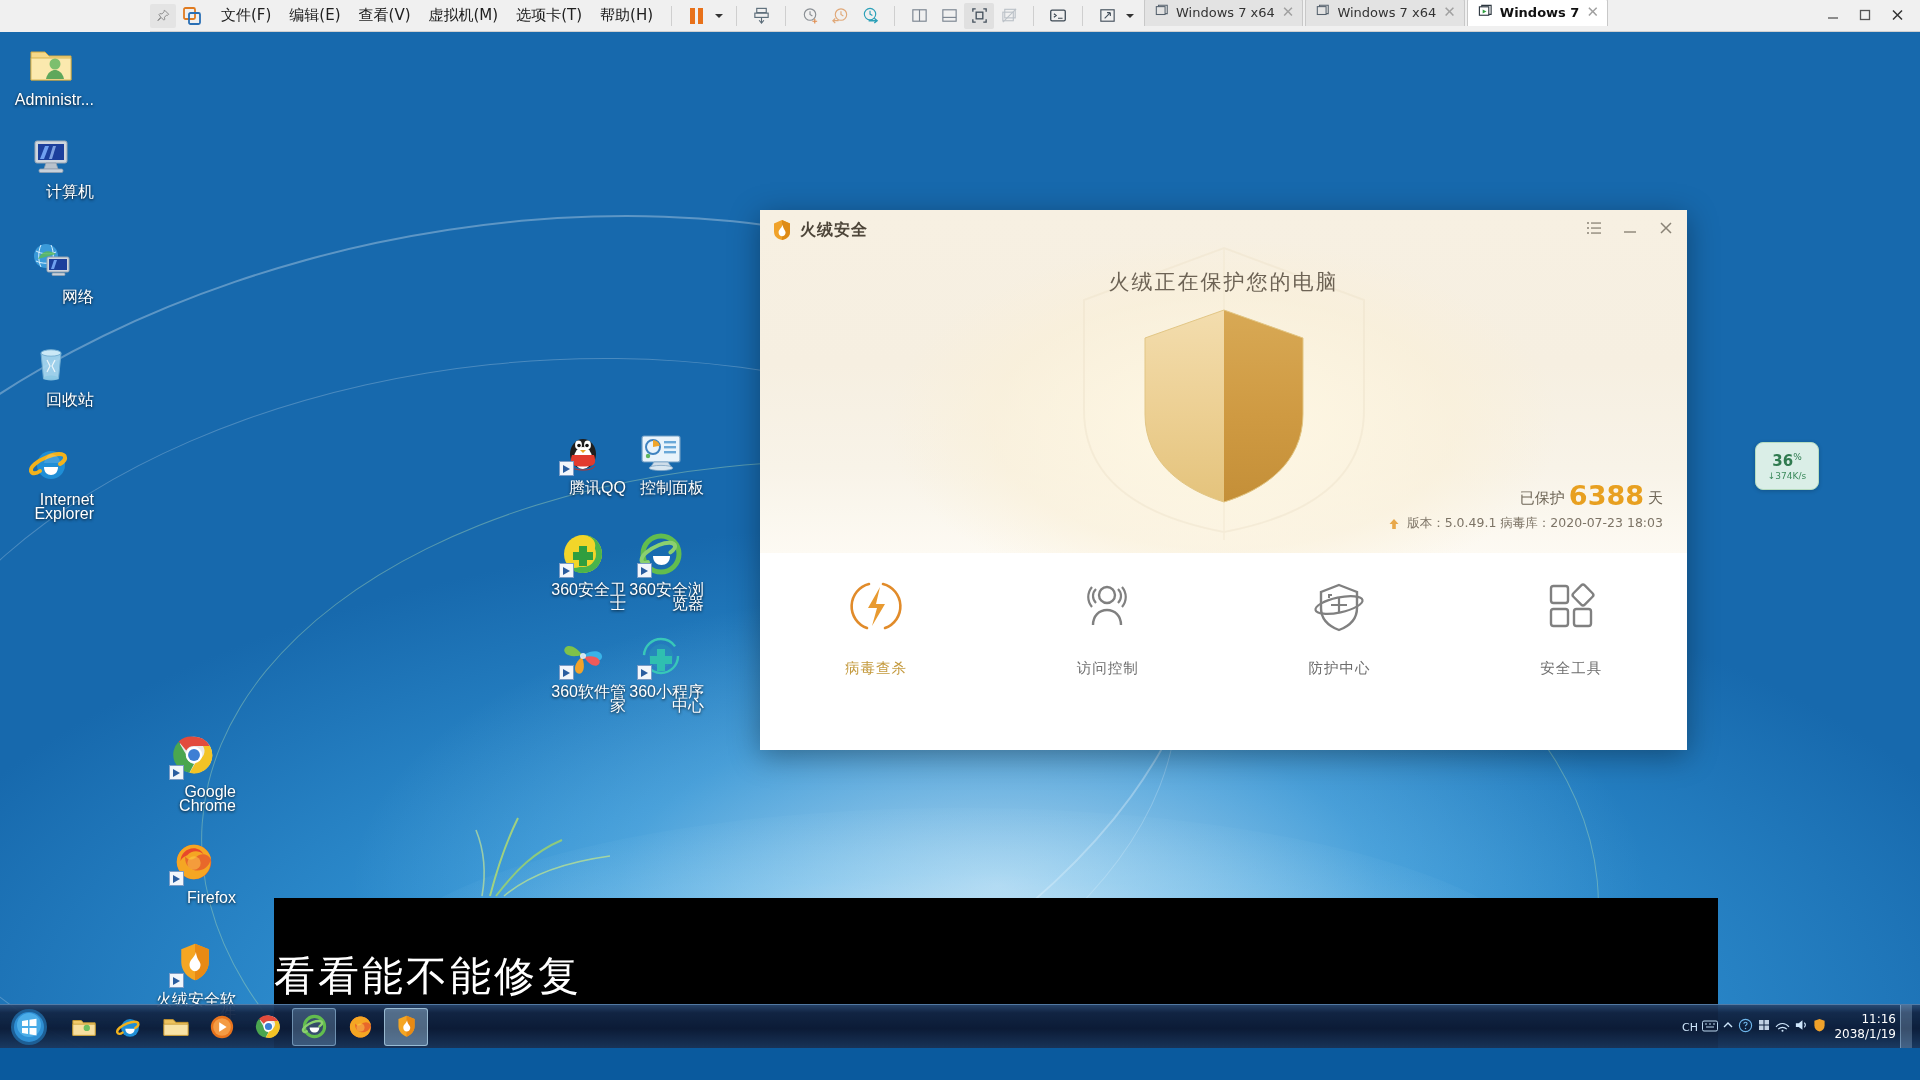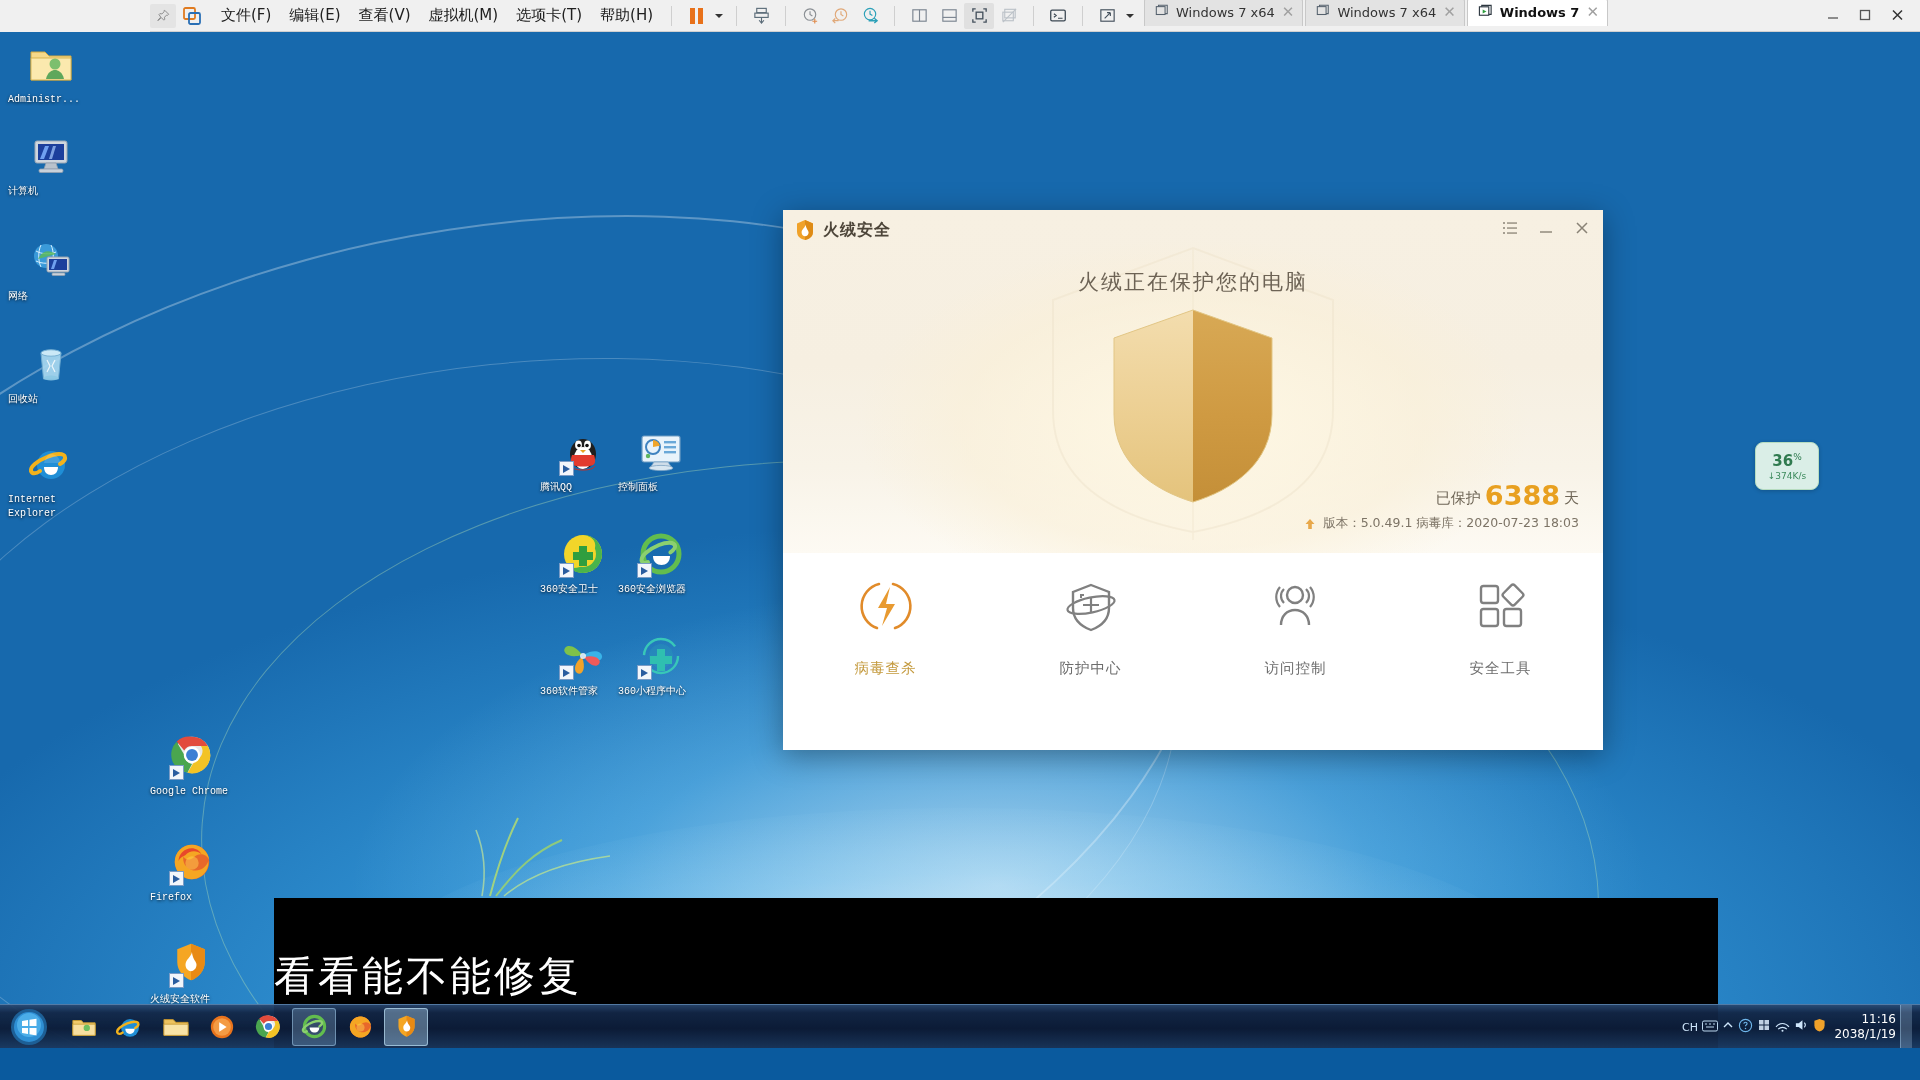--- a/index.html
+++ b/index.html
@@ -86,43 +86,42 @@
     width: 1200px; height: 360px; border-radius: 50%;
     background: radial-gradient(ellipse at center, rgba(255,255,255,0.55) 0%, rgba(190,235,255,0.25) 45%, rgba(255,255,255,0) 75%);
   }
   .grass {
     position: absolute; left: 470px; bottom: 150px; width: 260px; height: 120px;
     pointer-events: none;
   }
 
   
   .dicon {
-    position: absolute; width: 86px; text-align: left;
-    color: #fff; font-size: 10px; line-height: 14px;
+    position: absolute; width: 86px; text-align: right;
+    color: #fff; font-size: 16px; line-height: 14px;
     text-shadow: 0 1px 3px rgba(0,0,0,0.85);
-    font-family: Liberation Mono, monospace;
+    font-family: Liberation Sans, sans-serif;
   }
   .dicon .glyph { width: 48px; height: 48px; margin: 0 auto 5px; position: relative; }
   .dicon .lbl { display: block; word-break: break-word; }
 
   .shortcut-arrow {
     position: absolute; left: 0; bottom: 0; width: 15px; height: 15px;
     background: #f2f6fb; border: 1px solid #7a9cc6;
   }
   .shortcut-arrow::after {
     content: ""; position: absolute; left: 3px; top: 3px;
     width: 0; height: 0; border-left: 7px solid #2a5d9f; border-top: 4px solid transparent; border-bottom: 4px solid transparent;
   }
 
   
   .hr-win {
-    position: absolute; left: 760px; top: 178px; width: 820px; height: 540px;
+    position: absolute; left: 760px; top: 178px; width: 927px; height: 540px;
     background: #fff; box-shadow: 0 6px 28px rgba(0,0,0,0.35);
     overflow: hidden;
-    margin-left: 23px;
   }
   .hr-top {
     position: relative; height: 343px;
     background:
       radial-gradient(ellipse 420px 230px at 50% 62%, rgba(255,248,228,0.95) 0%, rgba(250,240,216,0.6) 55%, rgba(248,238,214,0) 80%),
       linear-gradient(180deg, #f7f0e2 0%, #f6efe1 45%, #f8f3e8 75%, #fdfaf3 100%);
   }
   .hr-faint-shield {
     position: absolute; left: 50%; top: 30px; transform: translateX(-50%);
     width: 330px; height: 300px; opacity: 0.5;
@@ -689,39 +688,39 @@
             <path d="M22 7a23 23 0 00-2 44M36 7a23 23 0 012 44" stroke="#e18b2a" stroke-width="2.6" fill="none" stroke-linecap="round"></path>
             <path d="M33 10L21 31h9l-5 18 13-22h-9z" fill="#e89a30"></path>
           </svg>
         </div>
         <div class="cap">病毒查杀</div>
       </div>
 
       <div class="hr-act">
         <div class="ico">
           <svg width="58" height="58" viewBox="0 0 58 58">
+            <circle cx="28" cy="18" r="8" fill="none" stroke="#808080" stroke-width="2.4"></circle>
+            <path d="M14 48c0-9 6-15 14-15s14 6 14 15" fill="none" stroke="#808080" stroke-width="2.4"></path>
+            <path d="M17 12c-4 4-4 10 0 14M13 10c-5 6-5 14 0 20" fill="none" stroke="#808080" stroke-width="2.2"></path>
+            <path d="M39 12c4 4 4 10 0 14M43 10c5 6 5 14 0 20" fill="none" stroke="#808080" stroke-width="2.2"></path>
+          </svg>
+        </div>
+        <div class="cap">访问控制</div>
+      </div>
+
+      <div class="hr-act">
+        <div class="ico">
+          <svg width="58" height="58" viewBox="0 0 58 58">
             <path d="M29 8l18 7v16c0 13-10 19-18 22-8-3-18-9-18-22V15z" fill="none" stroke="#808080" stroke-width="2.4"></path>
             <path d="M29 20v16M21 28h16" stroke="#808080" stroke-width="2.2"></path>
             <path d="M22 18h-3v3" stroke="#808080" stroke-width="2" fill="none"></path>
             <ellipse cx="29" cy="28" rx="24" ry="7.5" fill="none" stroke="#808080" stroke-width="2.2" transform="rotate(-12 29 28)"></ellipse>
           </svg>
         </div>
         <div class="cap">防护中心</div>
-      </div>
-
-      <div class="hr-act">
-        <div class="ico">
-          <svg width="58" height="58" viewBox="0 0 58 58">
-            <circle cx="28" cy="18" r="8" fill="none" stroke="#808080" stroke-width="2.4"></circle>
-            <path d="M14 48c0-9 6-15 14-15s14 6 14 15" fill="none" stroke="#808080" stroke-width="2.4"></path>
-            <path d="M17 12c-4 4-4 10 0 14M13 10c-5 6-5 14 0 20" fill="none" stroke="#808080" stroke-width="2.2"></path>
-            <path d="M39 12c4 4 4 10 0 14M43 10c5 6 5 14 0 20" fill="none" stroke="#808080" stroke-width="2.2"></path>
-          </svg>
-        </div>
-        <div class="cap">访问控制</div>
       </div>
 
       <div class="hr-act">
         <div class="ico">
           <svg width="58" height="58" viewBox="0 0 58 58">
             <rect x="9" y="9" width="17" height="17" rx="2.5" fill="none" stroke="#808080" stroke-width="2.4"></rect>
             <rect x="9" y="32" width="17" height="17" rx="2.5" fill="none" stroke="#808080" stroke-width="2.4"></rect>
             <rect x="32" y="32" width="17" height="17" rx="2.5" fill="none" stroke="#808080" stroke-width="2.4"></rect>
             <rect x="33" y="10" width="16" height="16" rx="2.5" fill="none" stroke="#808080" stroke-width="2.4" transform="rotate(45 41 18)"></rect>
           </svg>

